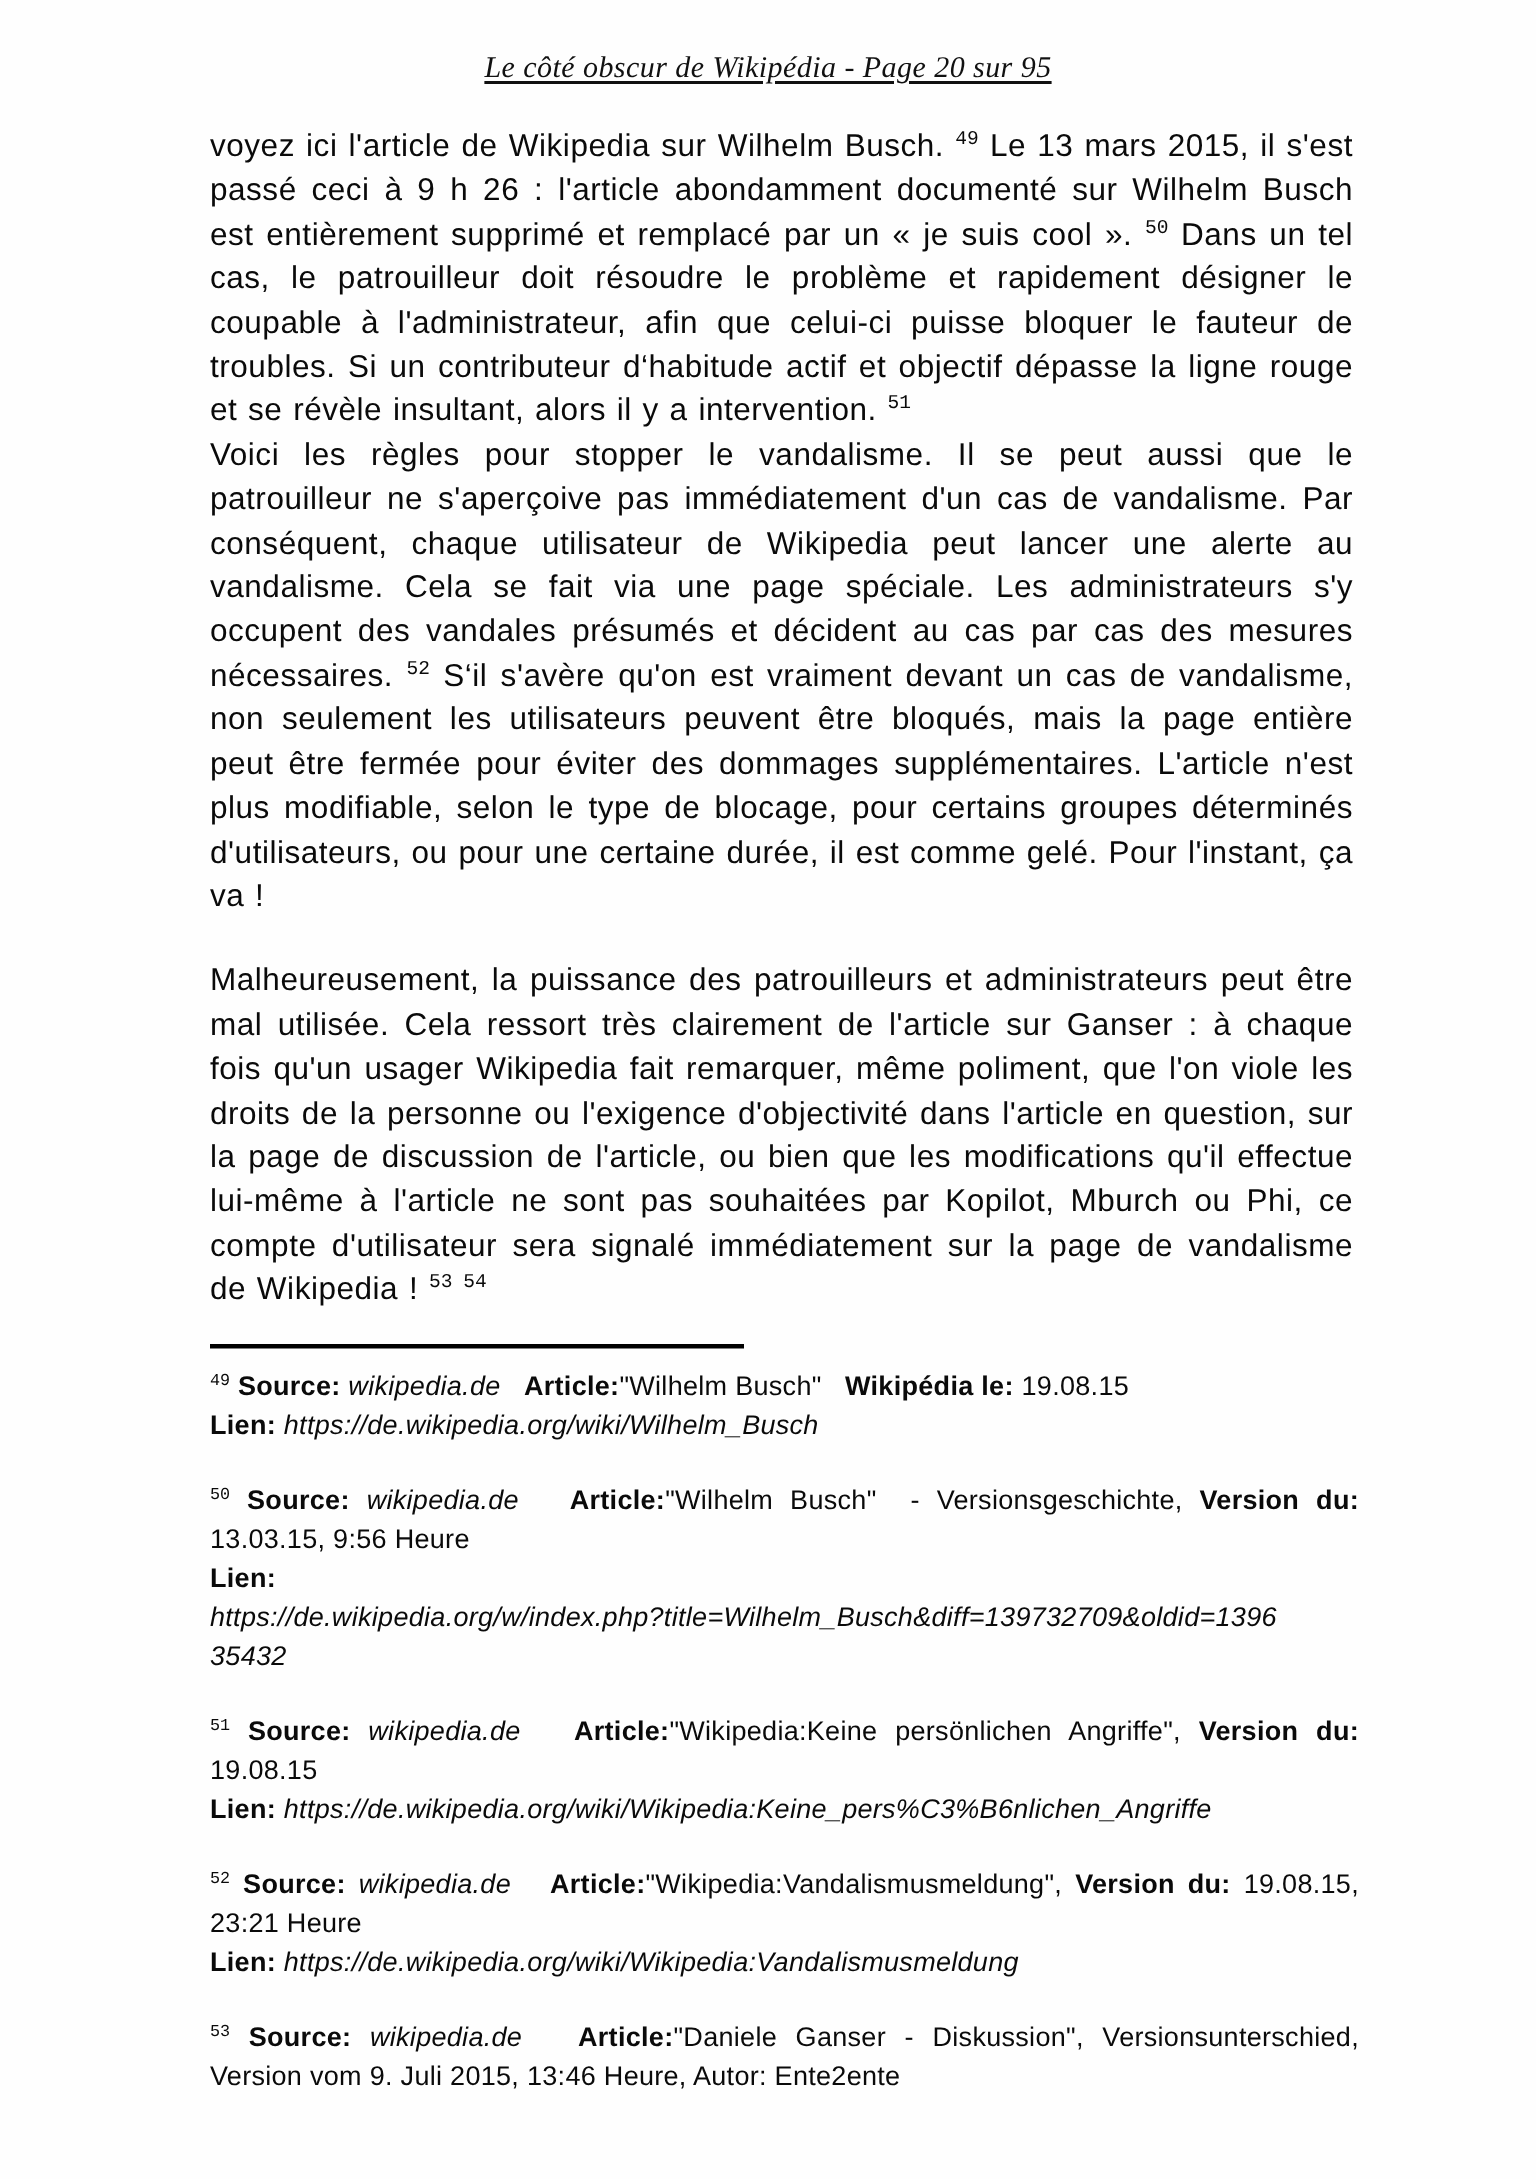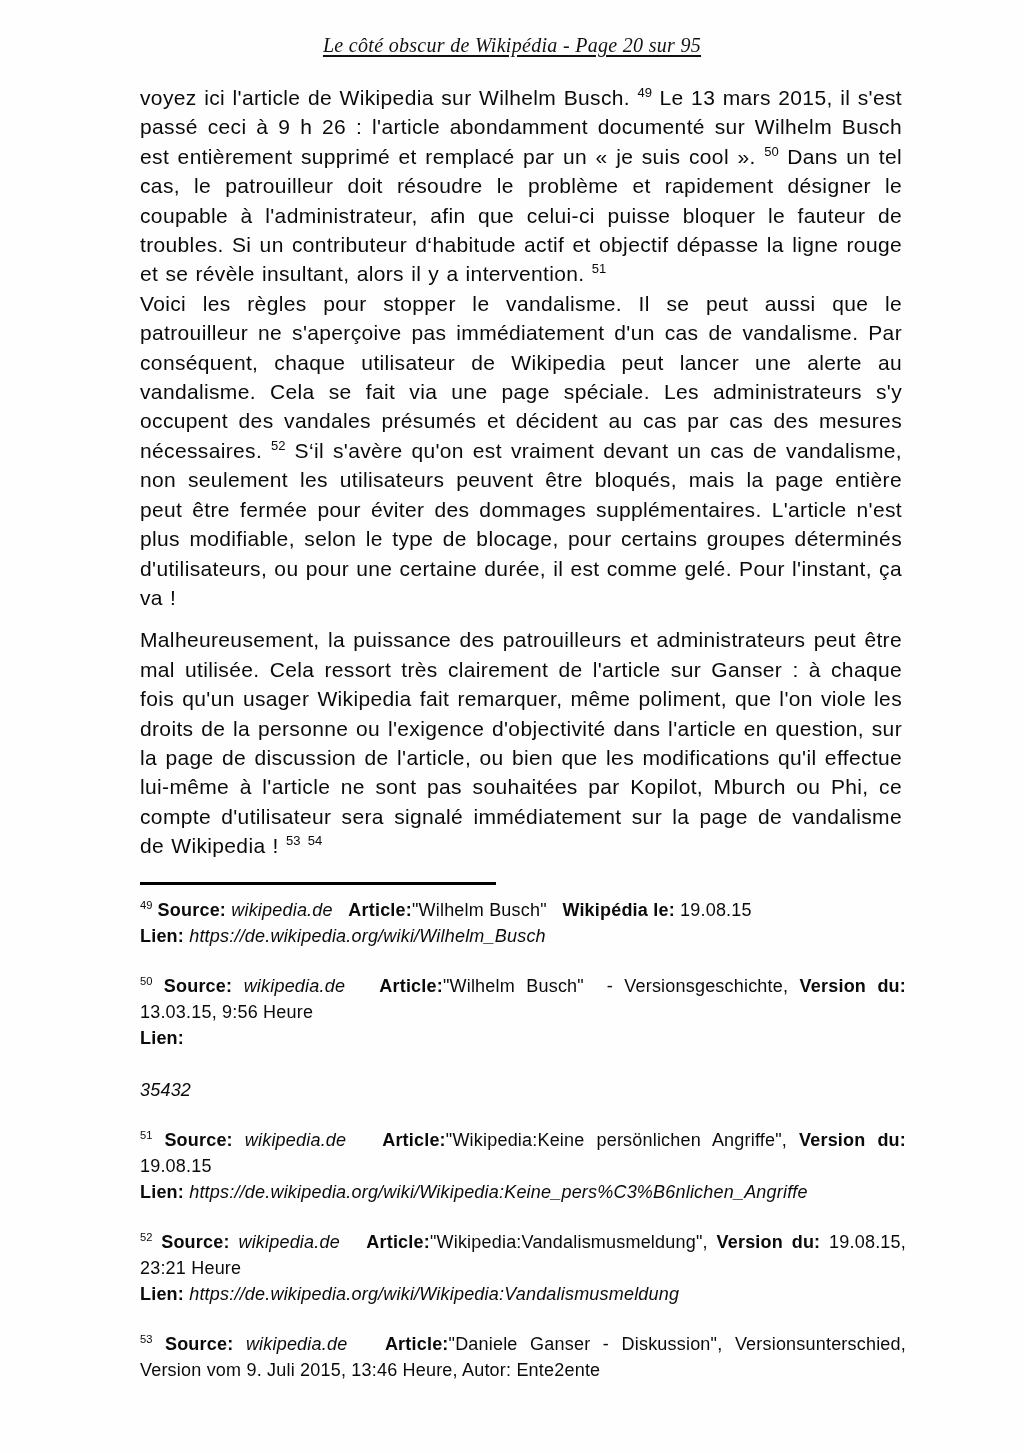--- a/index.html
+++ b/index.html
@@ -28,26 +28,27 @@
     width: 762px;
     font-size: 21px;
     line-height: 29.4px;
     letter-spacing: 0.35px;
     word-spacing: 1px;
     text-align: justify;
     text-justify: inter-word;
     color: #0a0a0a;
   }
   .body-text p { margin: 0; }
-  .body-text p.spaced { margin-top: 13px; }
+  .body-text p.spaced { margin-top: 27px; }
   sup {
     font-size: 62%;
     line-height: 0;
     vertical-align: super;
     letter-spacing: 0;
+    font-family: Liberation Mono, monospace;
   }
   .footnote-sep {
     margin: 21px 0 12px 140px;
     width: 356px;
     height: 0;
     border-top: 3px solid #000;
   }
   .footnotes {
     margin: 0 116px 0 140px;
     width: 766px;
@@ -70,18 +71,18 @@
   <div class="body-text" id="body-container">
       <p class=""><span>voyez ici l'article de Wikipedia sur Wilhelm Busch. </span><sup>49</sup><span> Le 13 mars 2015, il s'est passé ceci à 9 h 26 : l'article abondamment documenté sur Wilhelm Busch est entièrement supprimé et remplacé par un « je suis cool ». </span><sup>50</sup><span> Dans un tel cas, le patrouilleur doit résoudre le problème et rapidement désigner le coupable à l'administrateur, afin que celui-ci puisse bloquer le fauteur de troubles. Si un contributeur d‘habitude actif et objectif dépasse la ligne rouge et se révèle insultant, alors il y a intervention. </span><sup>51</sup></p>
       <p class=""><span>Voici les règles pour stopper le vandalisme. Il se peut aussi que le patrouilleur ne s'aperçoive pas immédiatement d'un cas de vandalisme. Par conséquent, chaque utilisateur de Wikipedia peut lancer une alerte au vandalisme. Cela se fait via une page spéciale. Les administrateurs s'y occupent des vandales présumés et décident au cas par cas des mesures nécessaires. </span><sup>52</sup><span> S‘il s'avère qu'on est vraiment devant un cas de vandalisme, non seulement les utilisateurs peuvent être bloqués, mais la page entière peut être fermée pour éviter des dommages supplémentaires. L'article n'est plus modifiable, selon le type de blocage, pour certains groupes déterminés d'utilisateurs, ou pour une certaine durée, il est comme gelé. Pour l'instant, ça va !</span></p>
       <p class="spaced"><span>Malheureusement, la puissance des patrouilleurs et administrateurs peut être mal utilisée. Cela ressort très clairement de l'article sur Ganser : à chaque fois qu'un usager Wikipedia fait remarquer, même poliment, que l'on viole les droits de la personne ou l'exigence d'objectivité dans l'article en question, sur la page de discussion de l'article, ou bien que les modifications qu'il effectue lui-même à l'article ne sont pas souhaitées par Kopilot, Mburch ou Phi, ce compte d'utilisateur sera signalé immédiatement sur la page de vandalisme de Wikipedia ! </span><sup>53</sup><span> </span><sup>54</sup></p>
     </div>
 
   <div class="footnote-sep"></div>
 
   <div class="footnotes" id="footnotes-container">
       <div class="footnote"><sup>49</sup><b> Source: </b><i>wikipedia.de</i><span>&nbsp;&nbsp; </span><b>Article:</b><span>"Wilhelm Busch"&nbsp;&nbsp; </span><b>Wikipédia le: </b><span>19.08.15</span><br><b>Lien: </b><i>https://de.wikipedia.org/wiki/Wilhelm_Busch</i></div>
-      <div class="footnote"><sup>50</sup><b> Source: </b><i>wikipedia.de</i><span>&nbsp;&nbsp; </span><b>Article:</b><span>"Wilhelm Busch"&nbsp; - Versionsgeschichte, </span><b>Version du: </b><span>13.03.15, 9:56 Heure</span><br><b>Lien:</b><br><br><i>35432</i></div>
+      <div class="footnote"><sup>50</sup><b> Source: </b><i>wikipedia.de</i><span>&nbsp;&nbsp; </span><b>Article:</b><span>"Wilhelm Busch"&nbsp; - Versionsgeschichte, </span><b>Version du: </b><span>13.03.15, 9:56 Heure</span><br><b>Lien:</b><br><i>https://de.wikipedia.org/w/index.php?title=Wilhelm_Busch&amp;diff=139732709&amp;oldid=1396</i><br><i>35432</i></div>
       <div class="footnote"><sup>51</sup><b> Source: </b><i>wikipedia.de</i><span>&nbsp;&nbsp; </span><b>Article:</b><span>"Wikipedia:Keine persönlichen Angriffe", </span><b>Version du: </b><span>19.08.15</span><br><b>Lien: </b><i>https://de.wikipedia.org/wiki/Wikipedia:Keine_pers%C3%B6nlichen_Angriffe</i></div>
       <div class="footnote"><sup>52</sup><b> Source: </b><i>wikipedia.de</i><span>&nbsp;&nbsp; </span><b>Article:</b><span>"Wikipedia:Vandalismusmeldung", </span><b>Version du: </b><span>19.08.15, 23:21 Heure</span><br><b>Lien: </b><i>https://de.wikipedia.org/wiki/Wikipedia:Vandalismusmeldung</i></div>
       <div class="footnote"><sup>53</sup><b> Source: </b><i>wikipedia.de</i><span>&nbsp;&nbsp; </span><b>Article:</b><span>"Daniele Ganser - Diskussion", Versionsunterschied, Version vom 9. Juli 2015, 13:46 Heure, Autor: Ente2ente</span></div>
     </div>
 </div>
 
 </body></html>

